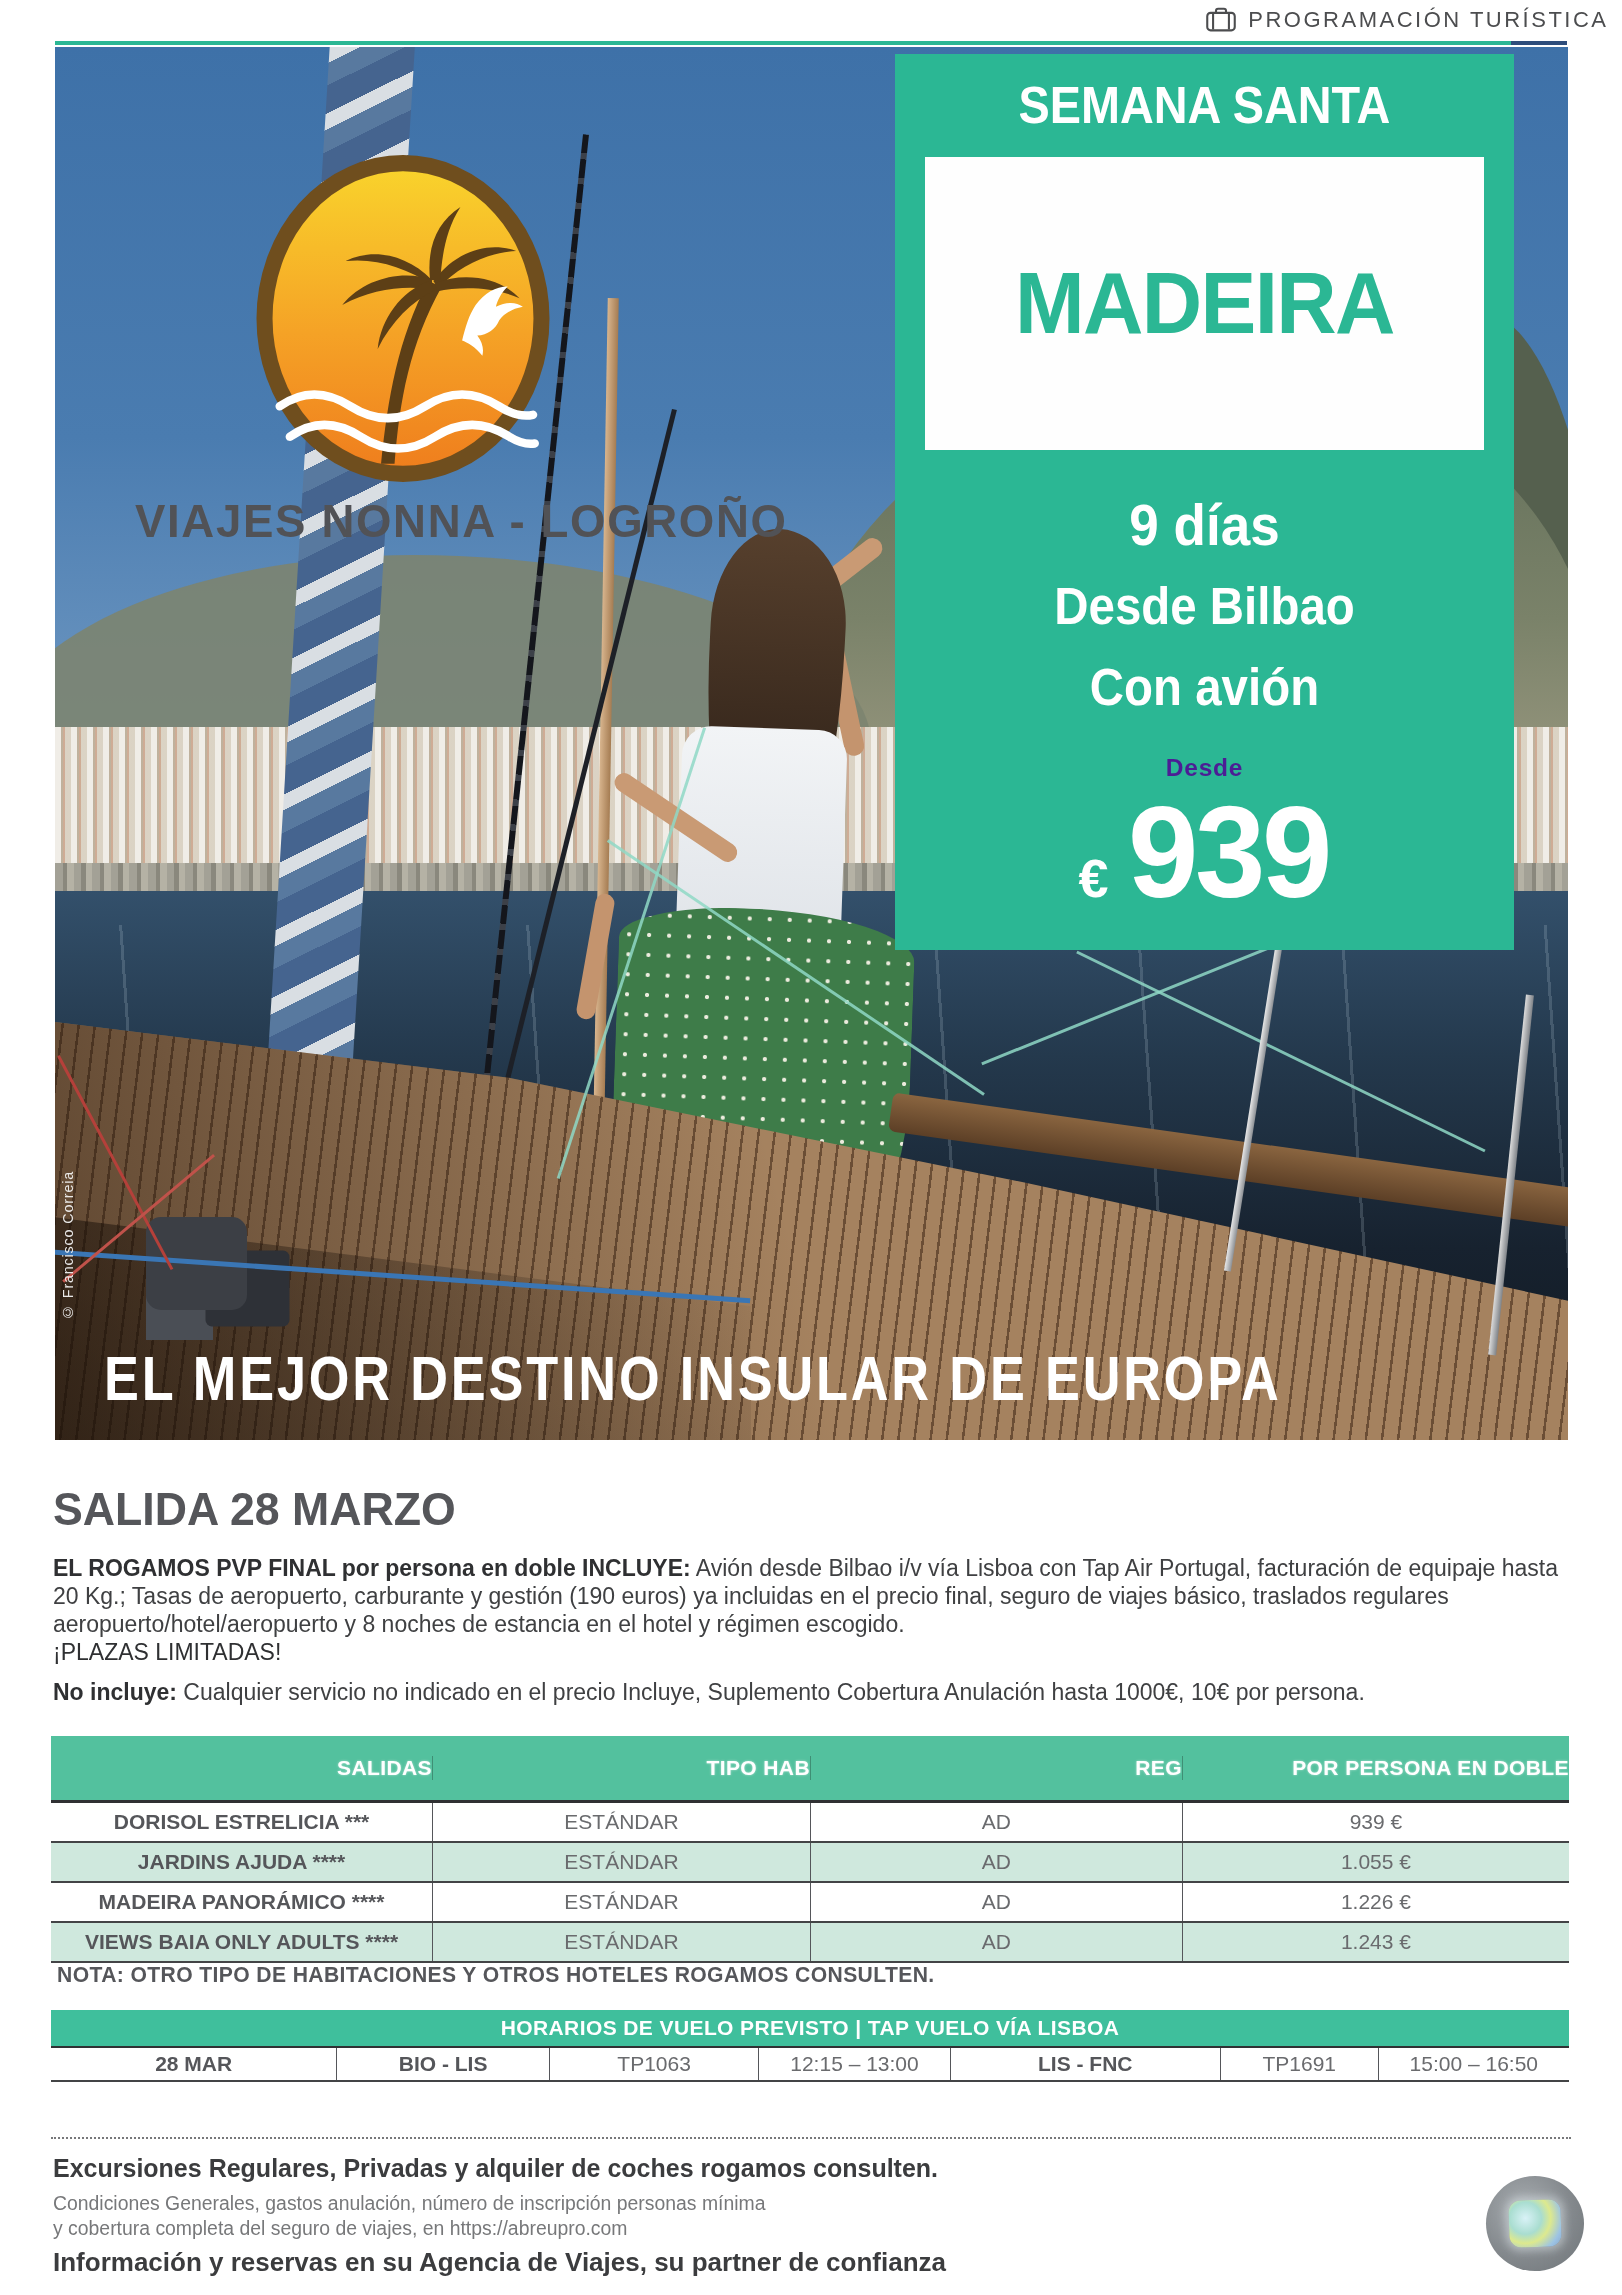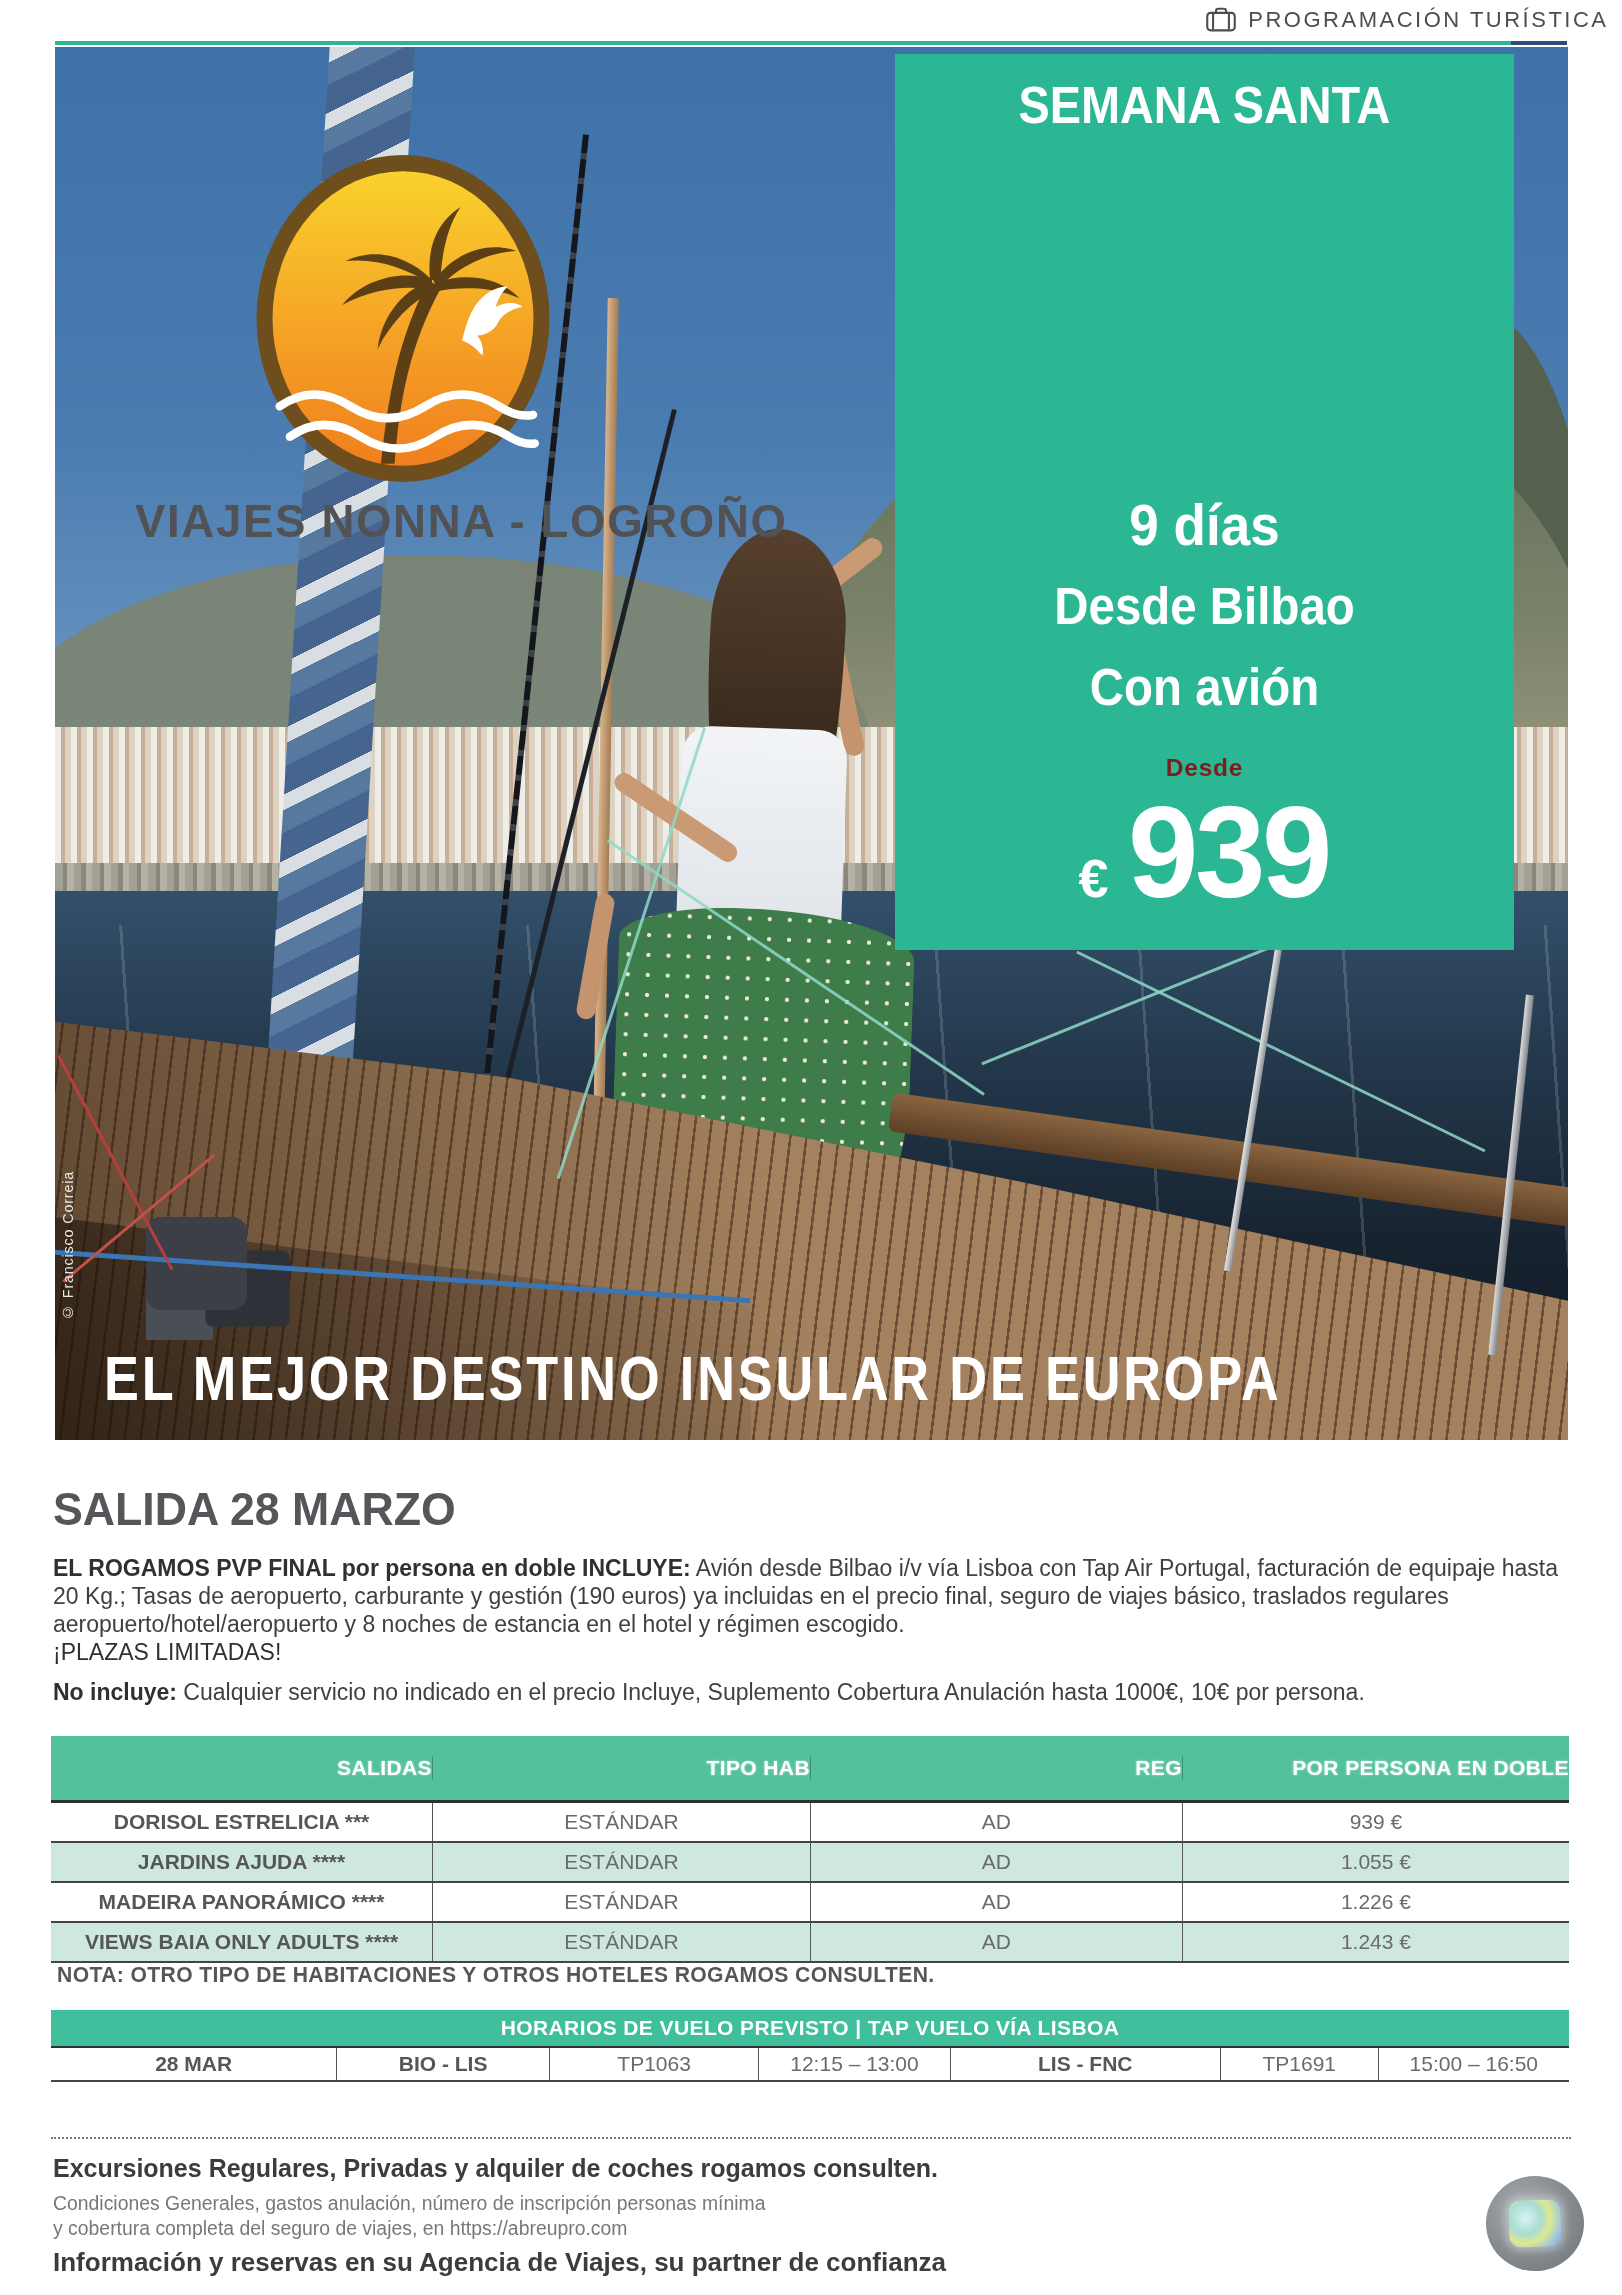--- a/index.html
+++ b/index.html
@@ -108,21 +108,21 @@
           color:#fff;font-size:52px;font-weight:bold;letter-spacing:0;transform:scaleX(.9);}
   .panel .white-box{position:absolute;left:30px;right:30px;top:103px;height:293px;background:#fefefe;
           display:flex;align-items:center;justify-content:center;}
   .panel .dest{color:#2bb794;font-size:88px;font-weight:bold;letter-spacing:-1.7px;transform:scaleX(.95);white-space:nowrap;}
   .panel .duration{position:absolute;left:0;right:0;top:438px;text-align:center;color:#fff;
           font-size:57px;font-weight:bold;transform:scaleX(.93);}
   .panel .origin{position:absolute;left:0;right:0;top:523px;text-align:center;color:#fff;
           font-size:51px;font-weight:bold;transform:scaleX(.93);white-space:nowrap;}
   .panel .transport{position:absolute;left:0;right:0;top:604px;text-align:center;color:#fff;
           font-size:51px;font-weight:bold;transform:scaleX(.93);}
-  .panel .desde{position:absolute;left:0;right:0;top:700px;text-align:center;color:#7f1d1d;
+  .panel .desde{position:absolute;left:0;right:0;top:700px;text-align:center;color:#4c1d95;
           font-size:24.5px;font-weight:600;letter-spacing:0.8px;}
   .panel .price-row{position:absolute;left:0;right:0;top:734px;display:flex;justify-content:center;
           align-items:baseline;gap:17px;color:#fff;}
   .panel .cur{font-size:54px;font-weight:600;}
   .panel .price{font-size:129px;font-weight:bold;line-height:1;letter-spacing:-3.4px;transform:scaleX(.98);}
 
   
   .salida{position:absolute;left:53px;top:1481px;font-size:47px;font-weight:bold;color:#55565a;
           letter-spacing:0;transform:scaleX(.95);transform-origin:left;}
   .includes{position:absolute;left:53px;top:1554px;width:1515px;font-size:23px;line-height:28px;color:#3f4042;}
@@ -251,20 +251,23 @@
       <path d="M262 180 c10 -14 24 -22 38 -22 c-8 8 -12 16 -14 24 c12 -6 24 -6 32 0 c-12 2 -22 8 -28 16 c-4 10 -14 18 -26 18 c6 8 8 16 6 24 c-8 -10 -18 -16 -24 -18 c4 -16 8 -30 16 -42 Z" fill="#ffffff"></path>
       <path d="M30 300 q40 -28 84 0 q44 28 88 0 q44 -28 88 0 q22 14 40 10" fill="none" stroke="#ffffff" stroke-width="10" stroke-linecap="round"></path>
       <path d="M42 336 q40 -28 84 0 q44 28 88 0 q44 -28 88 0 q16 10 30 8" fill="none" stroke="#ffffff" stroke-width="10" stroke-linecap="round"></path>
     </svg>
 
     <div class="agency">VIAJES NONNA - LOGROÑO</div>
     <div class="credit">© Francisco Correia</div>
 
     <div class="panel">
       <div class="season">SEMANA SANTA</div>
+      <div class="white-box">
+        <div class="dest">MADEIRA</div>
+      </div>
       <div class="duration">9 días</div>
       <div class="origin">Desde Bilbao</div>
       <div class="transport">Con avión</div>
       <div class="desde">Desde</div>
       <div class="price-row">
         <span class="cur">€</span>
         <span class="price">939</span>
       </div>
     </div>
 

